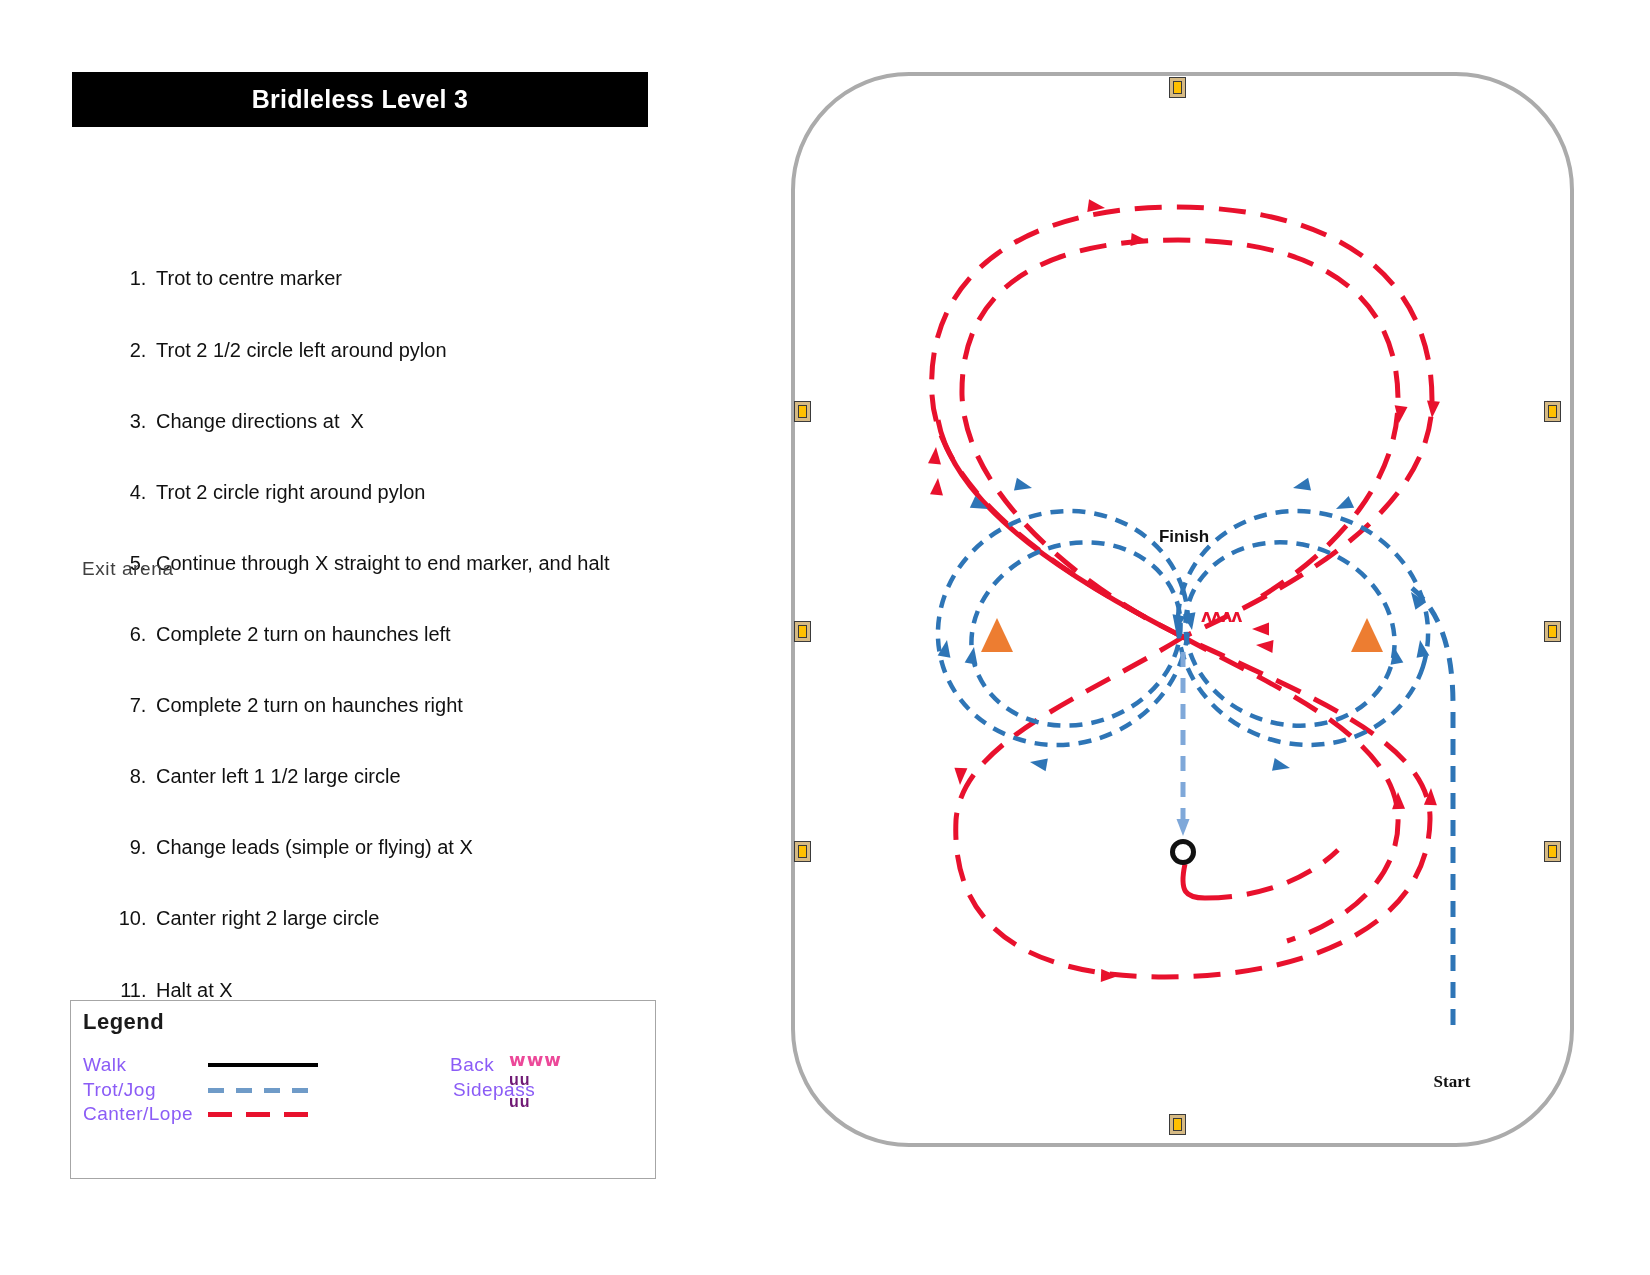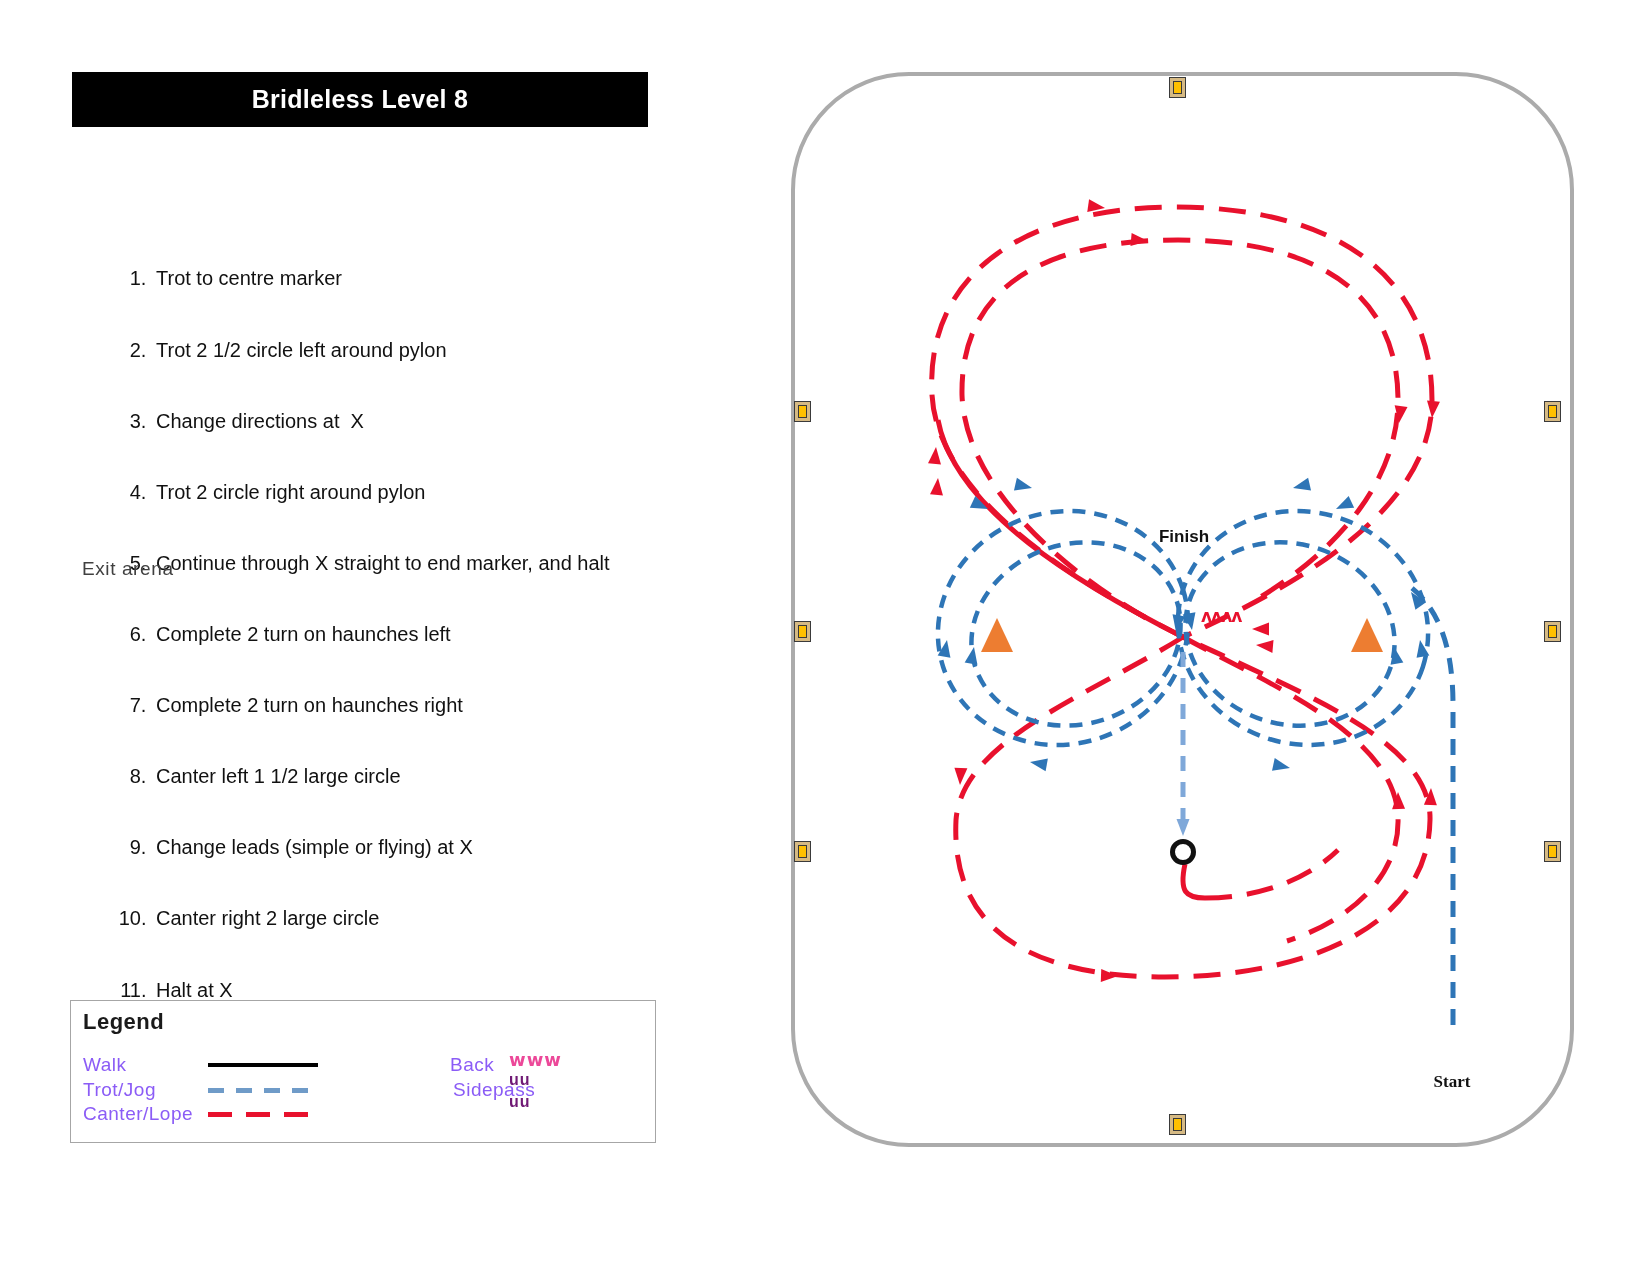--- a/index.html
+++ b/index.html
@@ -22,21 +22,21 @@
     padding-left:34px; white-space:pre-wrap;
   }
   ol.instructions li { padding-left:4px; }
   .exit-note {
     position:absolute; left:82px; top:558px;
     font-size:19px; letter-spacing:0.6px; color:#404040;
   }
 
   
   .legend {
-    position:absolute; left:70px; top:1000px; width:586px; height:143px;
+    position:absolute; left:70px; top:1000px; width:586px; height:179px;
     border:1.5px solid #a6a6a6; background:#fff;padding-left:28px;
   }
   .legend .legend-title {
     position:absolute; left:12px; top:8px; font-size:22px; font-weight:bold; letter-spacing:0.5px;
   }
   .legend .lg-label { position:absolute; font-size:19px; letter-spacing:0.5px; color:#8b5cf6; }
   .lg-walk-label   { left:12px;  top:53px; }
   .lg-trot-label   { left:12px;  top:78px; }
   .lg-canter-label { left:12px;  top:102px; }
   .lg-back-label   { left:335px; top:53px;margin-left:44px; }
@@ -92,21 +92,21 @@
     font-size:17px; font-weight:bold; letter-spacing:-1px;
     font-family:"DejaVu Sans", sans-serif;
   }
 </style>
 </head>
 <body>
 
 <div class="page">
 
   <div class="title-banner">
-    <span>Bridleless Level 8</span>
+    <span>Bridleless Level 3</span>
   </div>
 
   <ol class="instructions">
     <li>Trot to centre marker</li>
     <li>Trot 2 1/2 circle left around pylon</li>
     <li>Change directions at  X</li>
     <li>Trot 2 circle right around pylon</li>
     <li>Continue through X straight to end marker, and halt</li>
     <li>Complete 2 turn on haunches left</li>
     <li>Complete 2 turn on haunches right</li>

